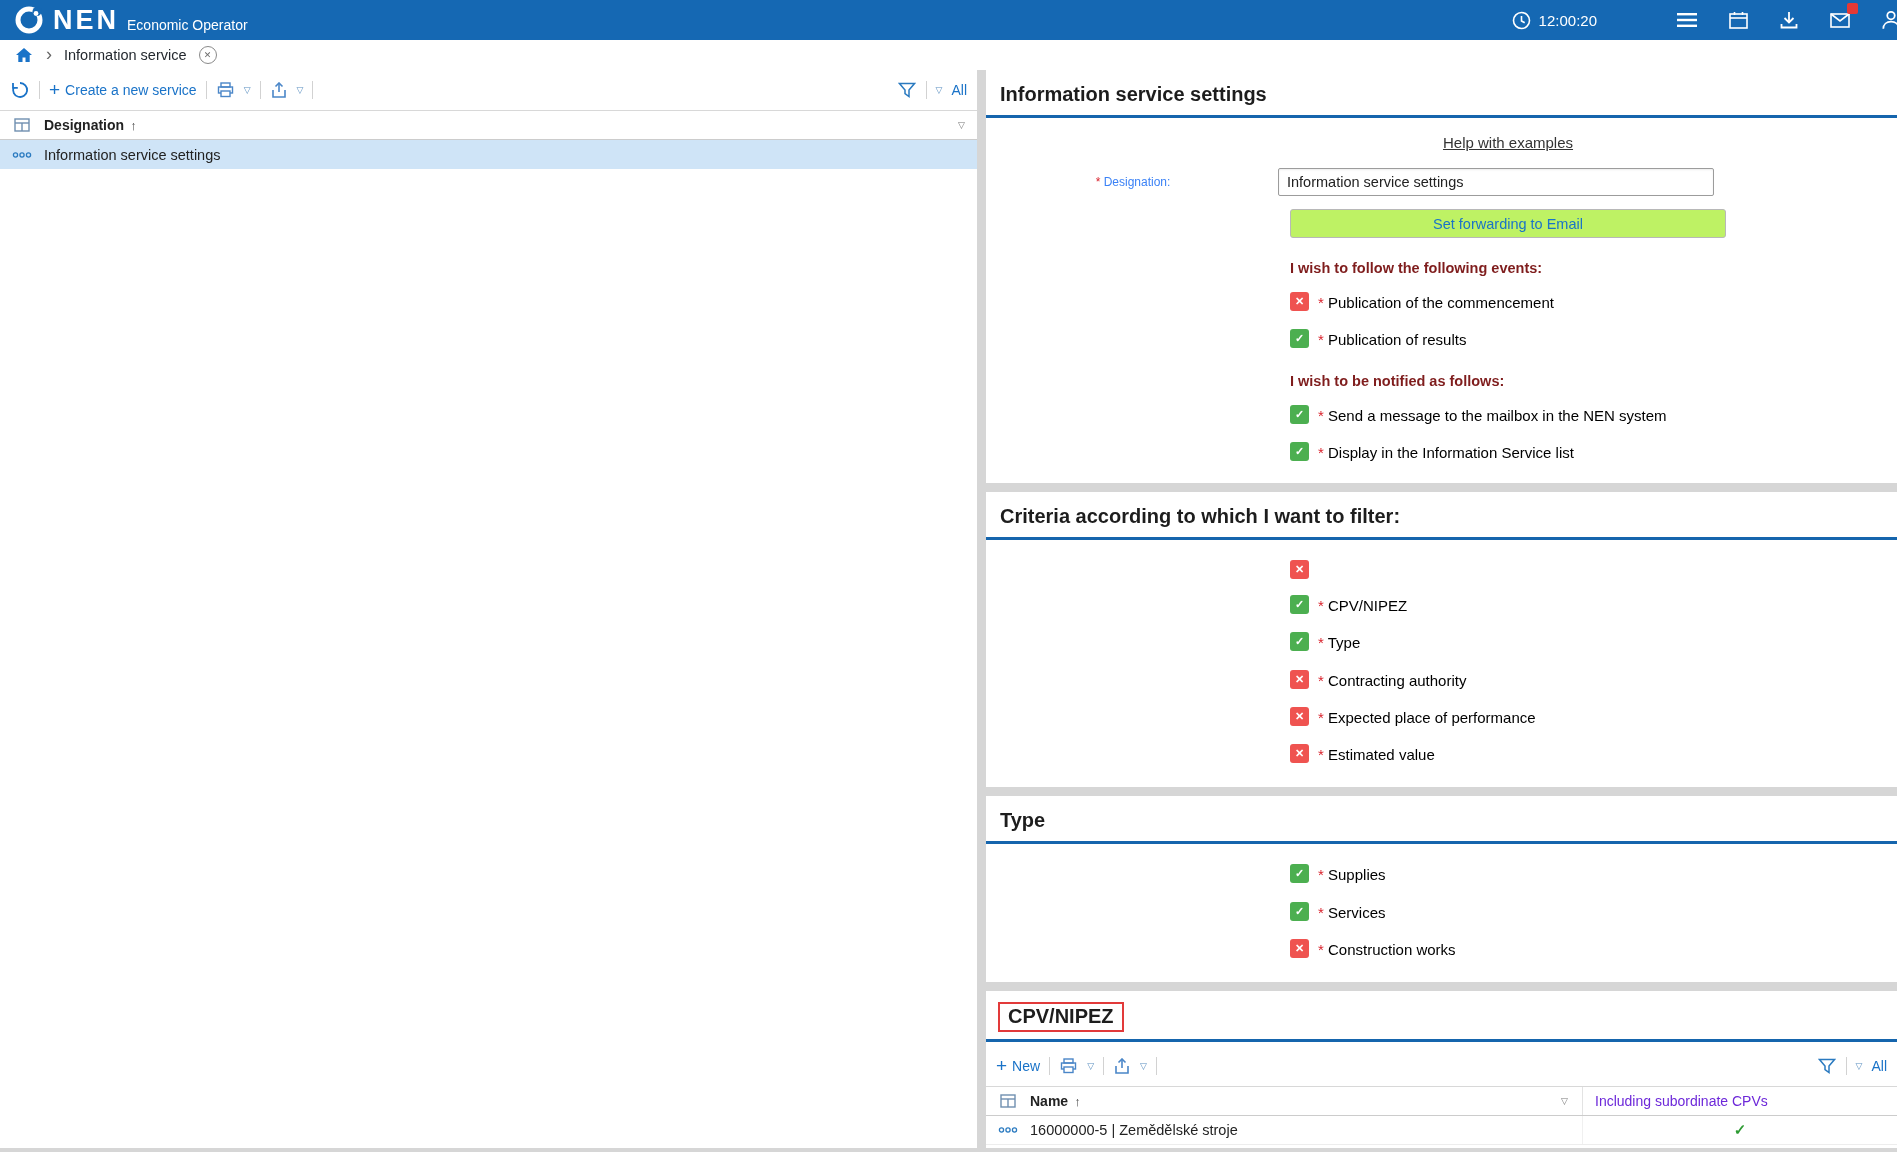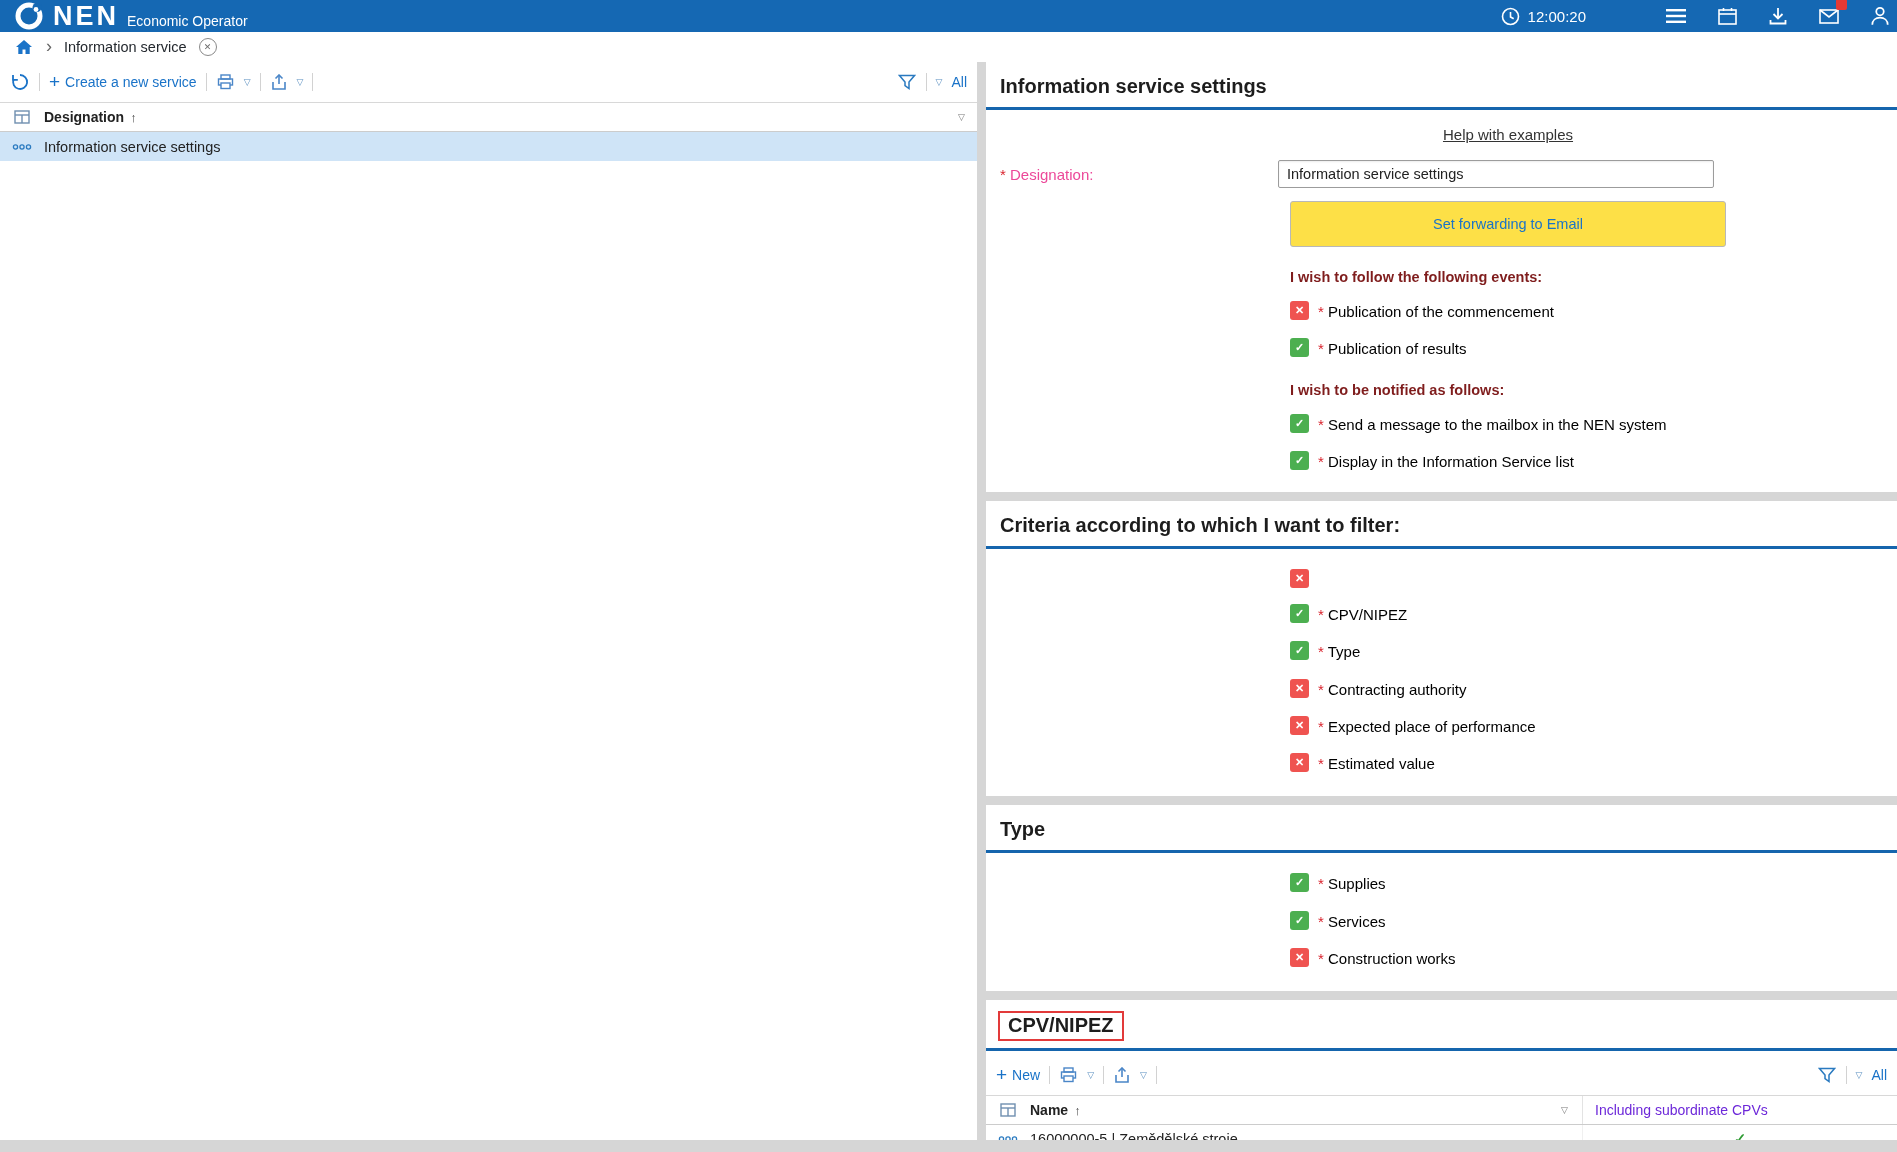--- a/index.html
+++ b/index.html
@@ -1,20 +1,20 @@
 <!DOCTYPE html>
 <html><head>
 <meta charset="utf-8">
 <style>
   * { margin:0; padding:0; box-sizing:border-box; }
   html,body { width:1897px; height:1152px; overflow:hidden; }
   body { font-family:"Liberation Sans", sans-serif; background:#d6d6d6; color:#222; }
 
   
-  .topbar { height:32px; background:#1568b3; display:flex; align-items:center; padding:0 15px 0 14px; color:#fff; }
+  .topbar { height:40px; background:#1568b3; display:flex; align-items:center; padding:0 4px 0 14px; color:#fff; }
   .brand { display:flex; align-items:center; gap:9px; }
   .brand-text { display:flex; align-items:flex-end; gap:8px; }
   .brand-name { font-size:27px; font-weight:bold; letter-spacing:3px; line-height:1; }
   .brand-sub { font-size:14px; margin-bottom:1px; }
   .top-right { margin-left:auto; display:flex; align-items:center; }
   .clock-group { display:flex; align-items:center; gap:8px; font-size:15px; margin-right:78px; }
   .top-icons { display:flex; align-items:center; gap:27px; }
   .icon-btn { position:relative; display:flex; align-items:center; justify-content:center; width:24px; height:24px; cursor:pointer; }
   .mail-badge { position:absolute; top:-5px; right:-6px; width:11px; height:11px; background:#e53935; border-radius:2px; }
   .person-btn { margin-right:-10px; }
@@ -53,25 +53,25 @@
   .card-cpv { flex:1 1 auto; }
   .card-title { font-size:20px; font-weight:bold; color:#1d1d1d; padding:13px 14px 9px; border-bottom:3px solid #1565ad; }
   .title-box { display:inline-block; border:2px solid #e23a3a; padding:1px 8px 2px; margin:-2px 0 -2px -2px; }
   .card-body { padding:6px 14px 20px; }
   .card-body-plain { padding:4px 14px 22px; }
 
   .help-wrap { width:436px; margin-left:290px; text-align:center; padding-top:10px; }
   .help-link { color:#333; text-decoration:underline; font-size:15px; cursor:pointer; }
 
   .form-row { display:flex; align-items:center; margin-top:16px; }
-  .form-label { width:278px; text-align:left; padding-right:12px; font-size:15px; color:#ec4899; }
+  .form-label { width:278px; text-align:center; padding-right:12px; font-size:12px; color:#3b82f6; }
   .text-input { width:436px; height:28px; border:1px solid #9c9c9c; border-radius:2px; padding:0 8px; font-size:14.5px; font-family:inherit; color:#222; background:#fff; box-shadow:inset 0 1px 2px rgba(0,0,0,.08); }
 
   .btn-row { margin-left:290px; margin-top:13px; width:436px; }
-  .forward-btn { width:100%; height:46px; background:#fde047; border:1px solid #b8b8b8; border-radius:3px; color:#1a73c8; font-size:14.5px; font-family:inherit; cursor:pointer; }
+  .forward-btn { width:100%; height:29px; background:#bef264; border:1px solid #b8b8b8; border-radius:3px; color:#1a73c8; font-size:14.5px; font-family:inherit; cursor:pointer; }
 
   .sub-heading { margin-left:290px; margin-top:22px; font-weight:bold; font-size:14.5px; color:#7f1d1d; }
 
   .chk-row { display:flex; align-items:flex-start; gap:9px; margin-left:290px; margin-top:16px; }
   .chk { width:19px; height:19px; border-radius:3px; display:flex; align-items:center; justify-content:center; font-size:11px; font-weight:bold; color:#fff; flex:0 0 19px; cursor:pointer; }
   .chk.chk-yes { background:#4caf50; }
   .chk.chk-no  { background:#ef5350; }
   .chk-label { font-size:15px; color:#000000; line-height:1.35; padding-top:1px; max-width:440px; }
   .req::before { content:"* "; color:#d9232d; }
 

